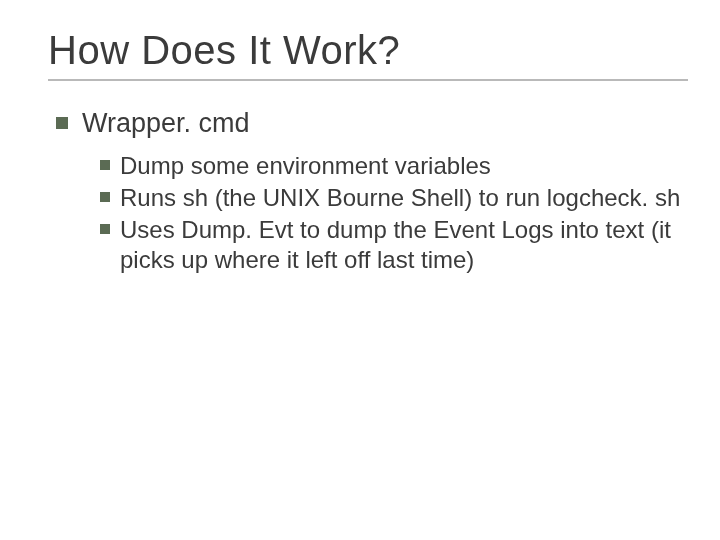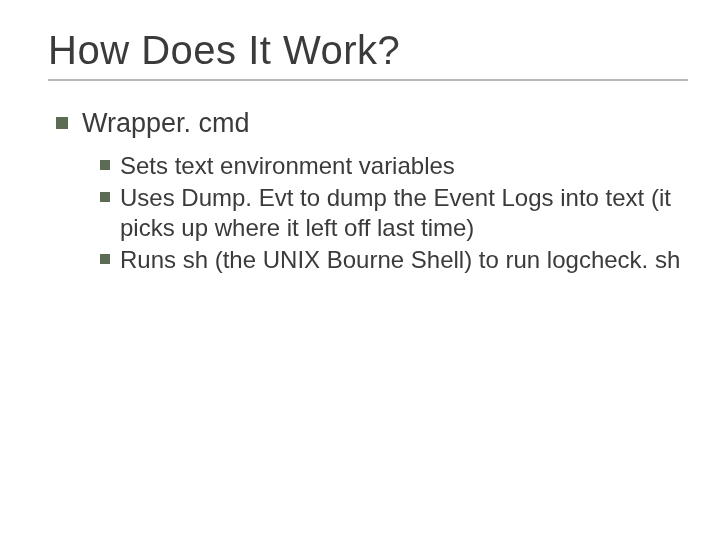--- a/index.html
+++ b/index.html
@@ -86,24 +86,24 @@
   <ul class="bullet-list">
     <li class="bullet-item">
       <span class="bullet-square"></span>
       <span class="bullet-text level1">Wrapper. cmd</span>
     </li>
   </ul>
 
   <ul class="sub-list">
     <li class="bullet-item">
       <span class="bullet-square small"></span>
-      <span class="bullet-text level2">Sets text environment variables</span>
+      <span class="bullet-text level2">Dump some environment variables</span>
+    </li>
+    <li class="bullet-item">
+      <span class="bullet-square small"></span>
+      <span class="bullet-text level2">Runs sh (the UNIX Bourne Shell) to run logcheck. sh</span>
     </li>
     <li class="bullet-item">
       <span class="bullet-square small"></span>
       <span class="bullet-text level2">Uses Dump. Evt to dump the Event Logs into text (it picks up where it left off last time)</span>
     </li>
-    <li class="bullet-item">
-      <span class="bullet-square small"></span>
-      <span class="bullet-text level2">Runs sh (the UNIX Bourne Shell) to run logcheck. sh</span>
-    </li>
   </ul>
 </div>
 
 </body></html>

